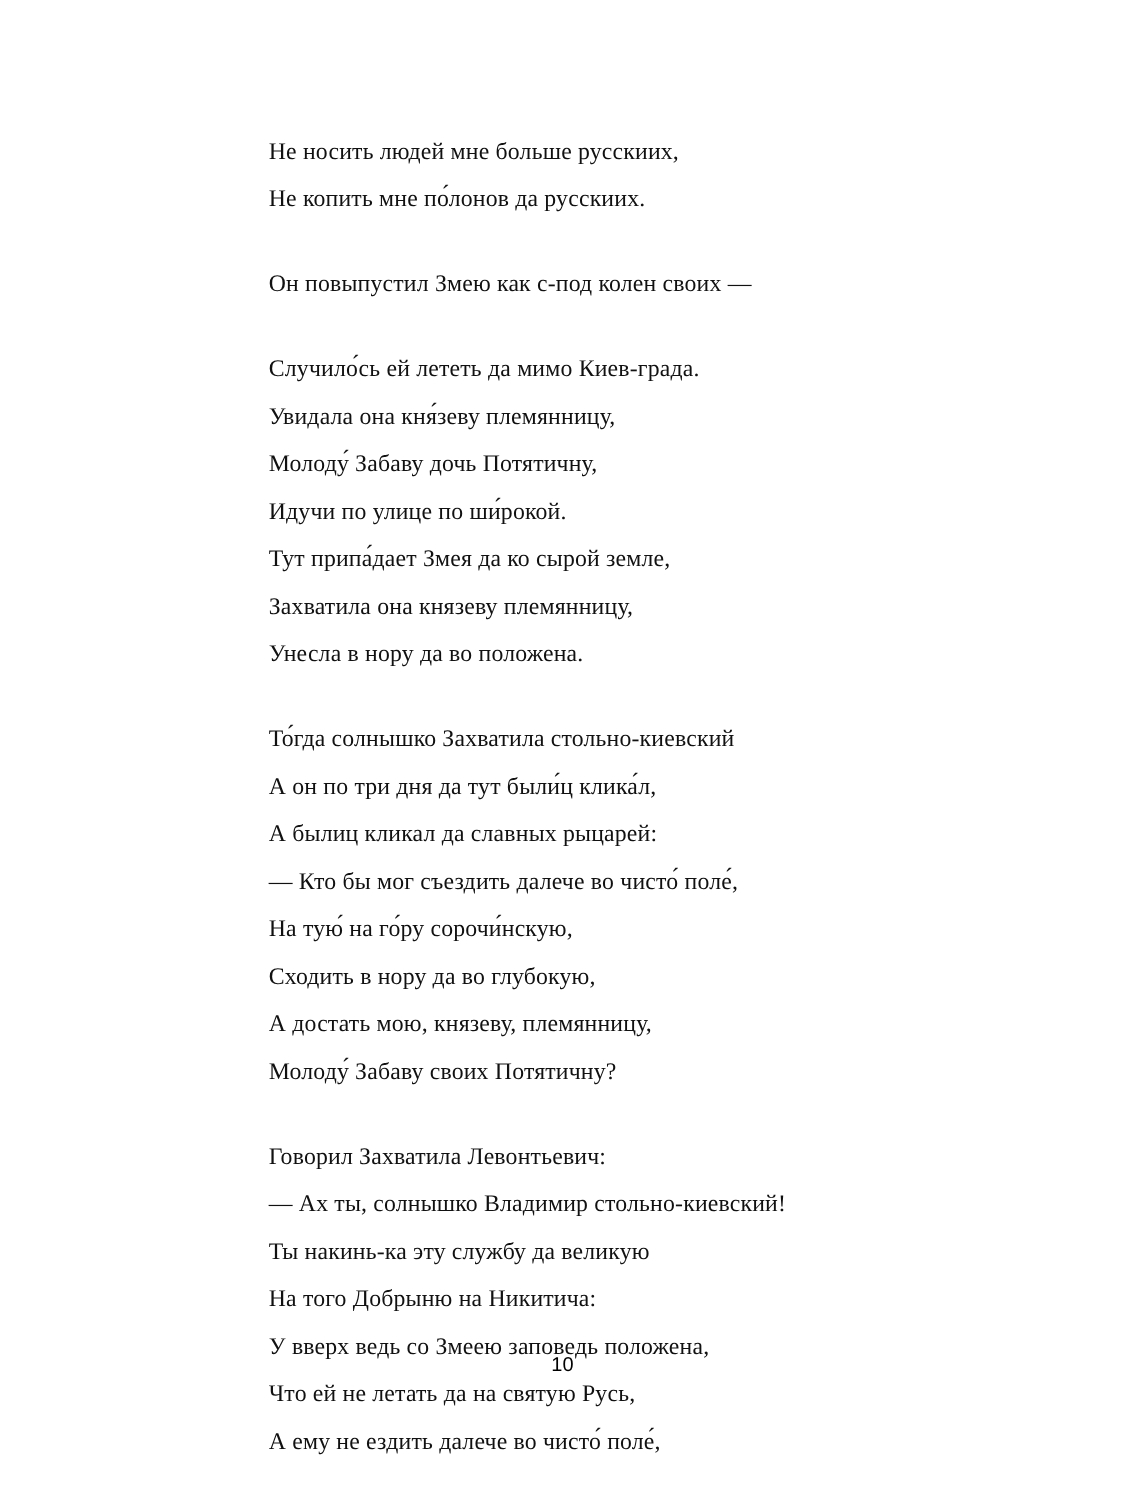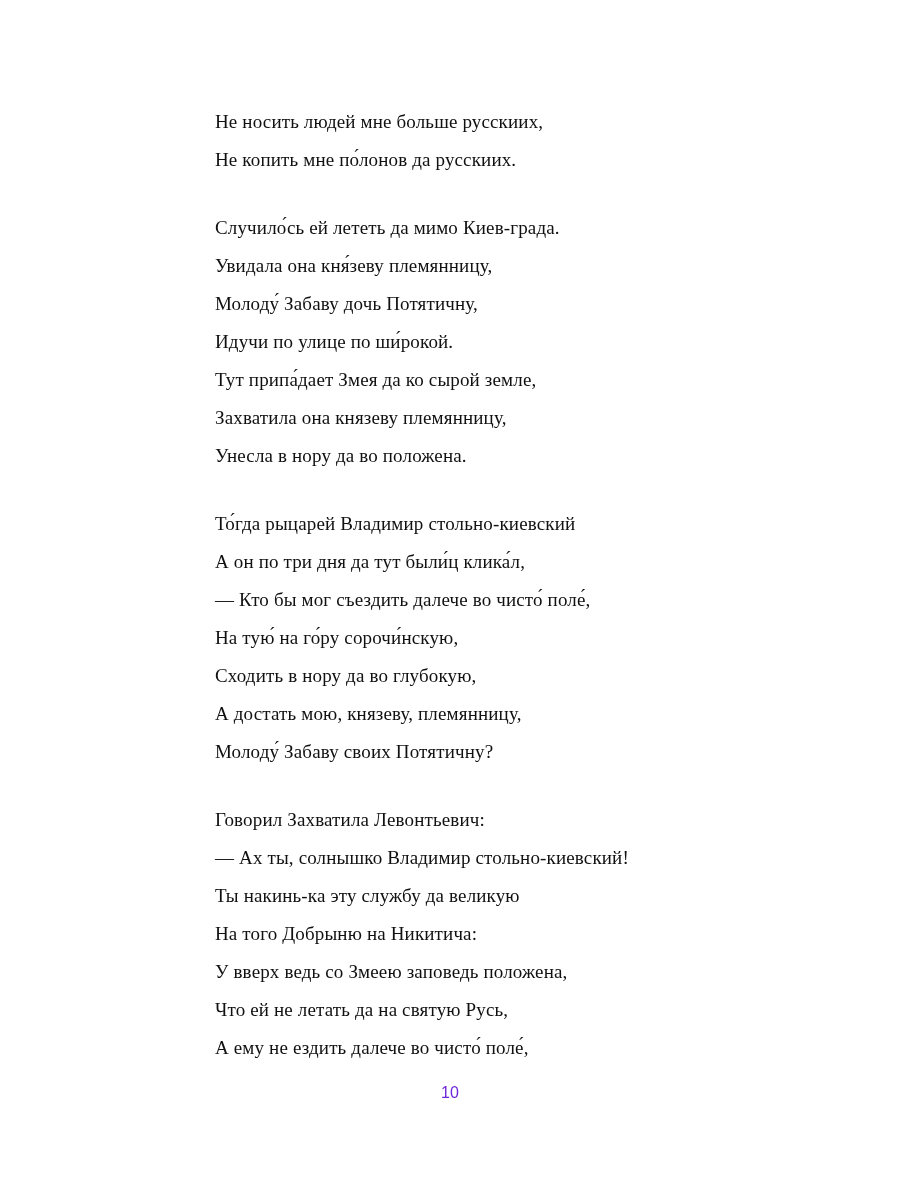--- a/index.html
+++ b/index.html
@@ -39,51 +39,53 @@
     letter-spacing: 0.15px;
   }
   .page-number {
     position: absolute;
     top: 1084px;
     left: 0;
     width: 900px;
     text-align: center;
     font-family: "Liberation Sans", sans-serif;
     font-size: 16px;
-    color: #6d28d9;
+    color: #000000;
   }
 </style>
 </head>
 <body>
 
 <div class="page">
 
   <div class="text-column">
 
     <div class="stanza">
       <div class="line">Не носить людей мне больше русскиих,</div>
       <div class="line">Не копить мне по́лонов да русскиих.</div>
     </div>
 
     <div class="stanza">
+      <div class="line">Он повыпустил Змею как с-под колен своих —</div>
     </div>
 
     <div class="stanza">
       <div class="line">Случило́сь ей лететь да мимо Киев-града.</div>
       <div class="line">Увидала она кня́зеву племянницу,</div>
       <div class="line">Молоду́ Забаву дочь Потятичну,</div>
       <div class="line">Идучи по улице по ши́рокой.</div>
       <div class="line">Тут припа́дает Змея да ко сырой земле,</div>
       <div class="line">Захватила она князеву племянницу,</div>
       <div class="line">Унесла в нору да во положена.</div>
     </div>
 
     <div class="stanza">
-      <div class="line">То́гда рыцарей Владимир стольно-киевский</div>
+      <div class="line">То́гда солнышко Захватила стольно-киевский</div>
       <div class="line">А он по три дня да тут были́ц клика́л,</div>
+      <div class="line">А былиц кликал да славных рыцарей:</div>
       <div class="line">— Кто бы мог съездить далече во чисто́ поле́,</div>
       <div class="line">На тую́ на го́ру сорочи́нскую,</div>
       <div class="line">Сходить в нору да во глубокую,</div>
       <div class="line">А достать мою, князеву, племянницу,</div>
       <div class="line">Молоду́ Забаву своих Потятичну?</div>
     </div>
 
     <div class="stanza">
       <div class="line">Говорил Захватила Левонтьевич:</div>
       <div class="line">— Ах ты, солнышко Владимир стольно-киевский!</div>

